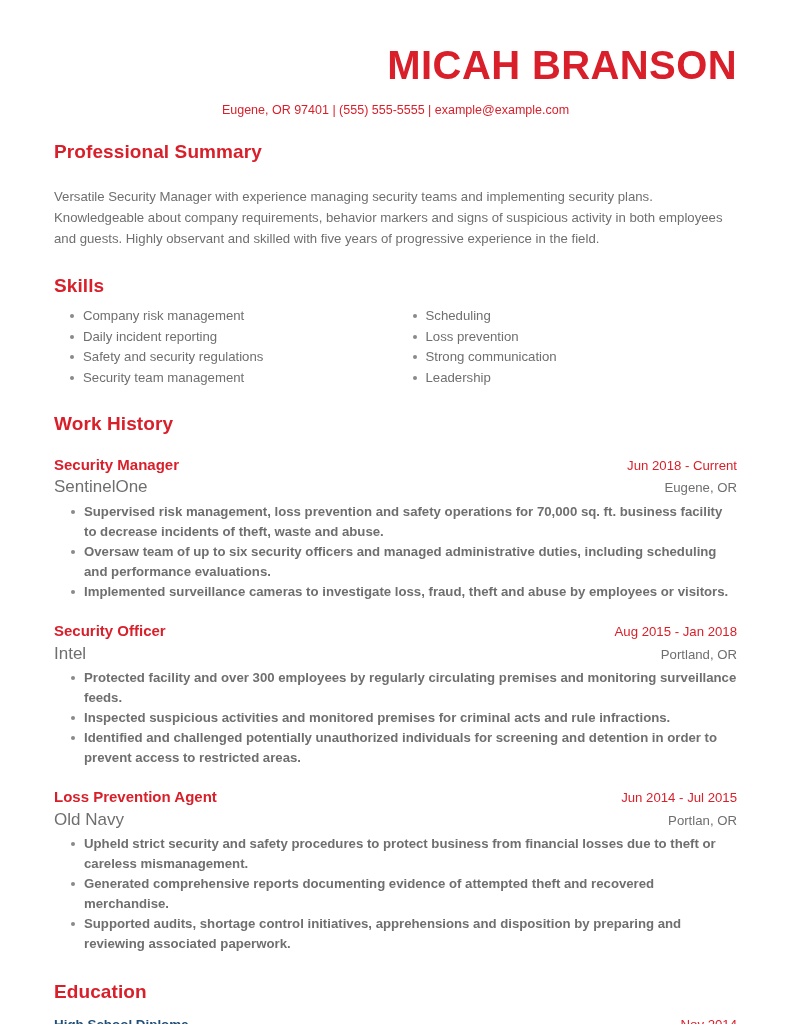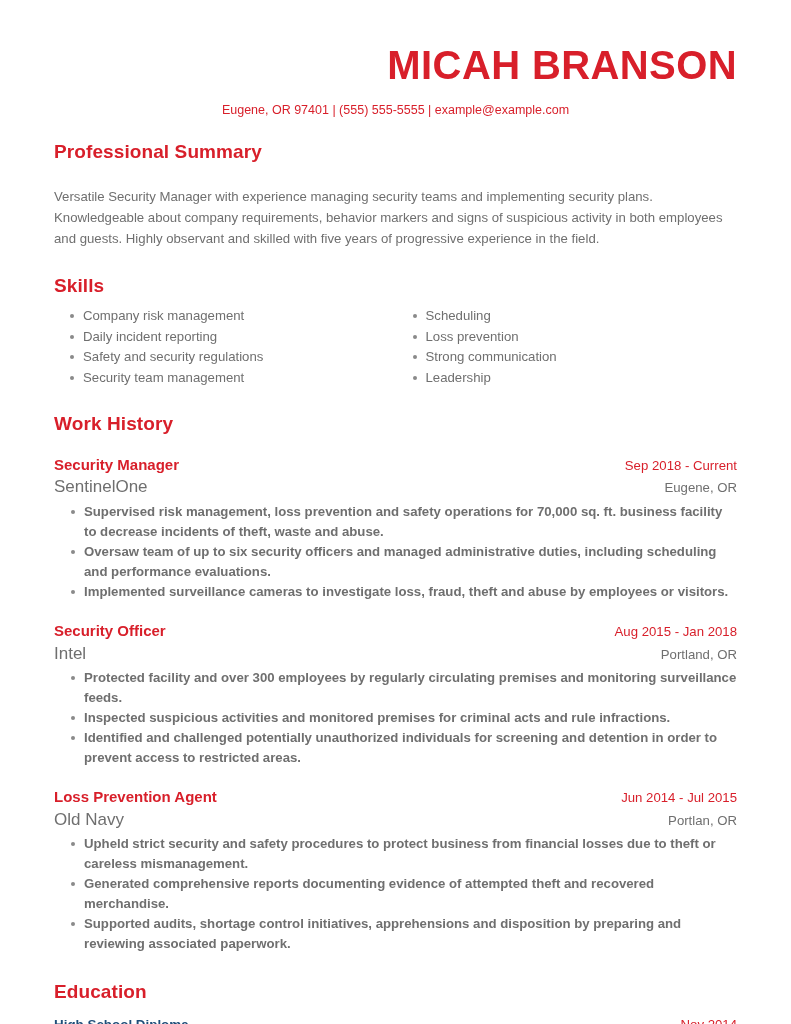--- a/index.html
+++ b/index.html
@@ -247,21 +247,21 @@
       </div>
     </div>
   </div>
 
   <div class="section work-section">
     <div class="section-title">Work History</div>
 
     <div class="job">
       <div class="job-row">
         <span class="job-title">Security Manager</span>
-        <span class="job-dates">Sep 2018 - Current</span>
+        <span class="job-dates">Jun 2018 - Current</span>
       </div>
       <div class="job-row">
         <span class="job-company">SentinelOne</span>
         <span class="job-location">Eugene, OR</span>
       </div>
       <ul class="job-bullets">
         <li>Supervised risk management, loss prevention and safety operations for 70,000 sq. ft. business facility to decrease incidents of theft, waste and abuse.</li>
         <li>Oversaw team of up to six security officers and managed administrative duties, including scheduling and performance evaluations.</li>
         <li>Implemented surveillance cameras to investigate loss, fraud, theft and abuse by employees or visitors.</li>
       </ul>

